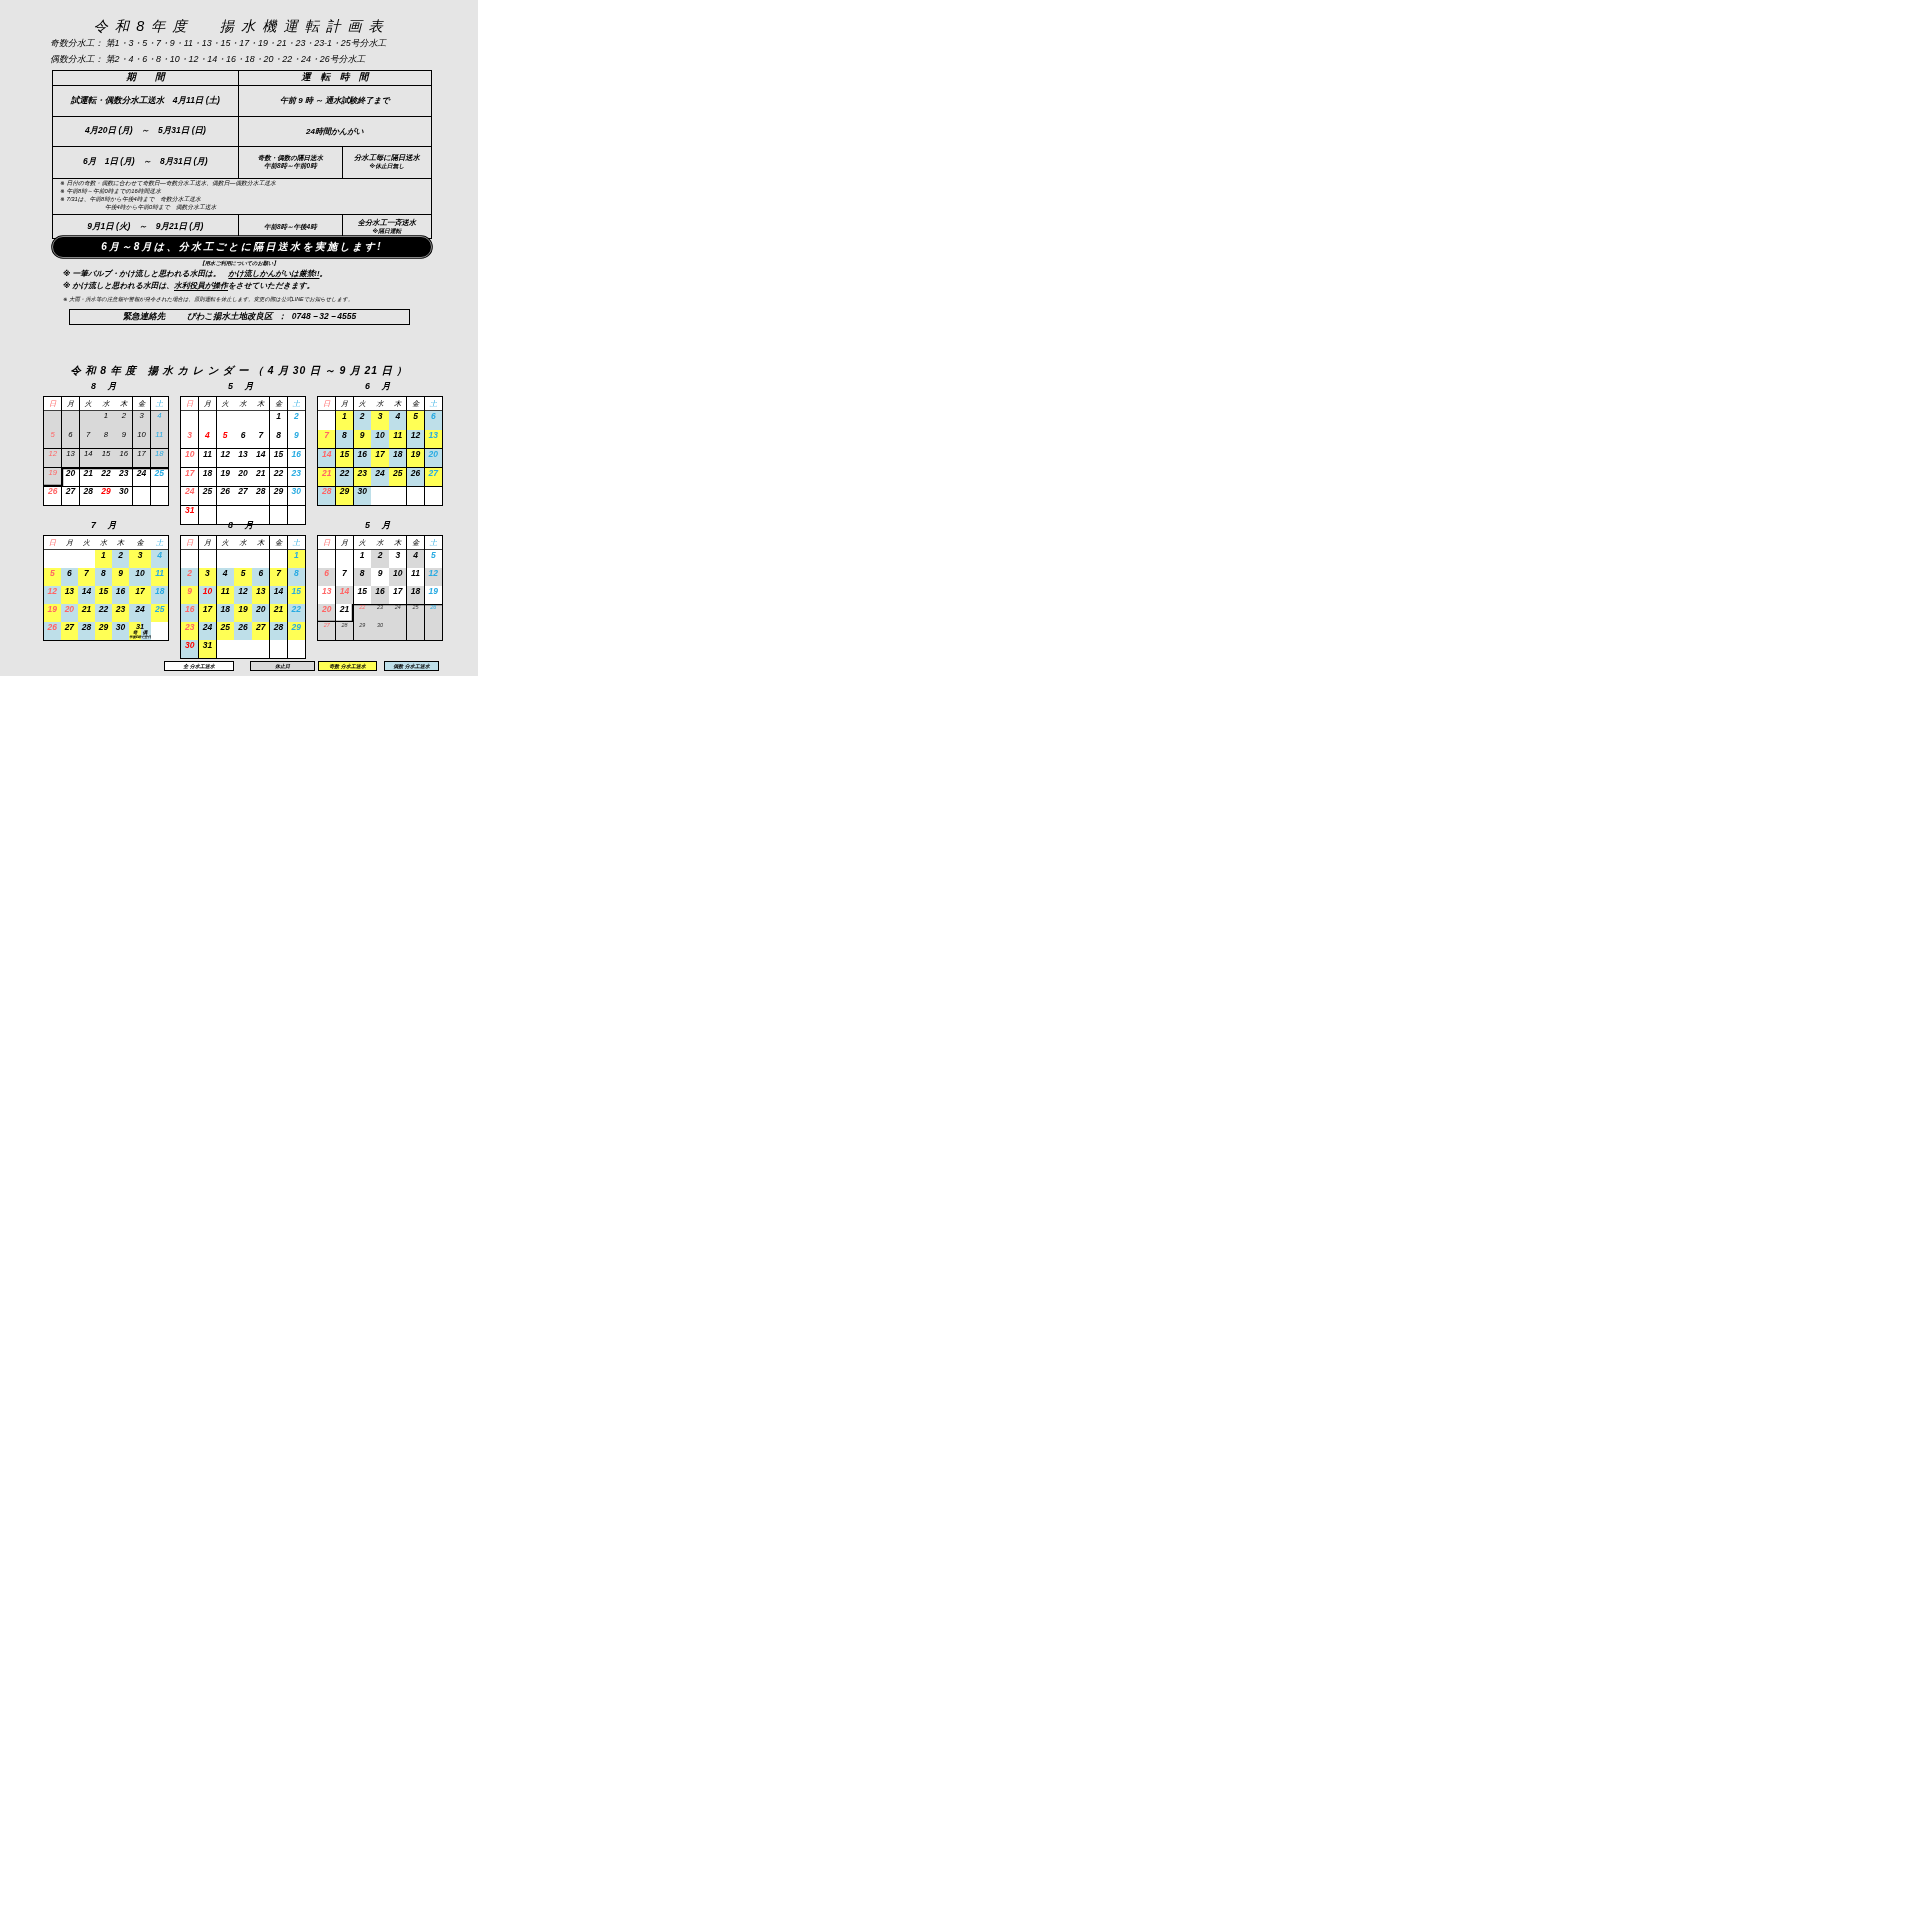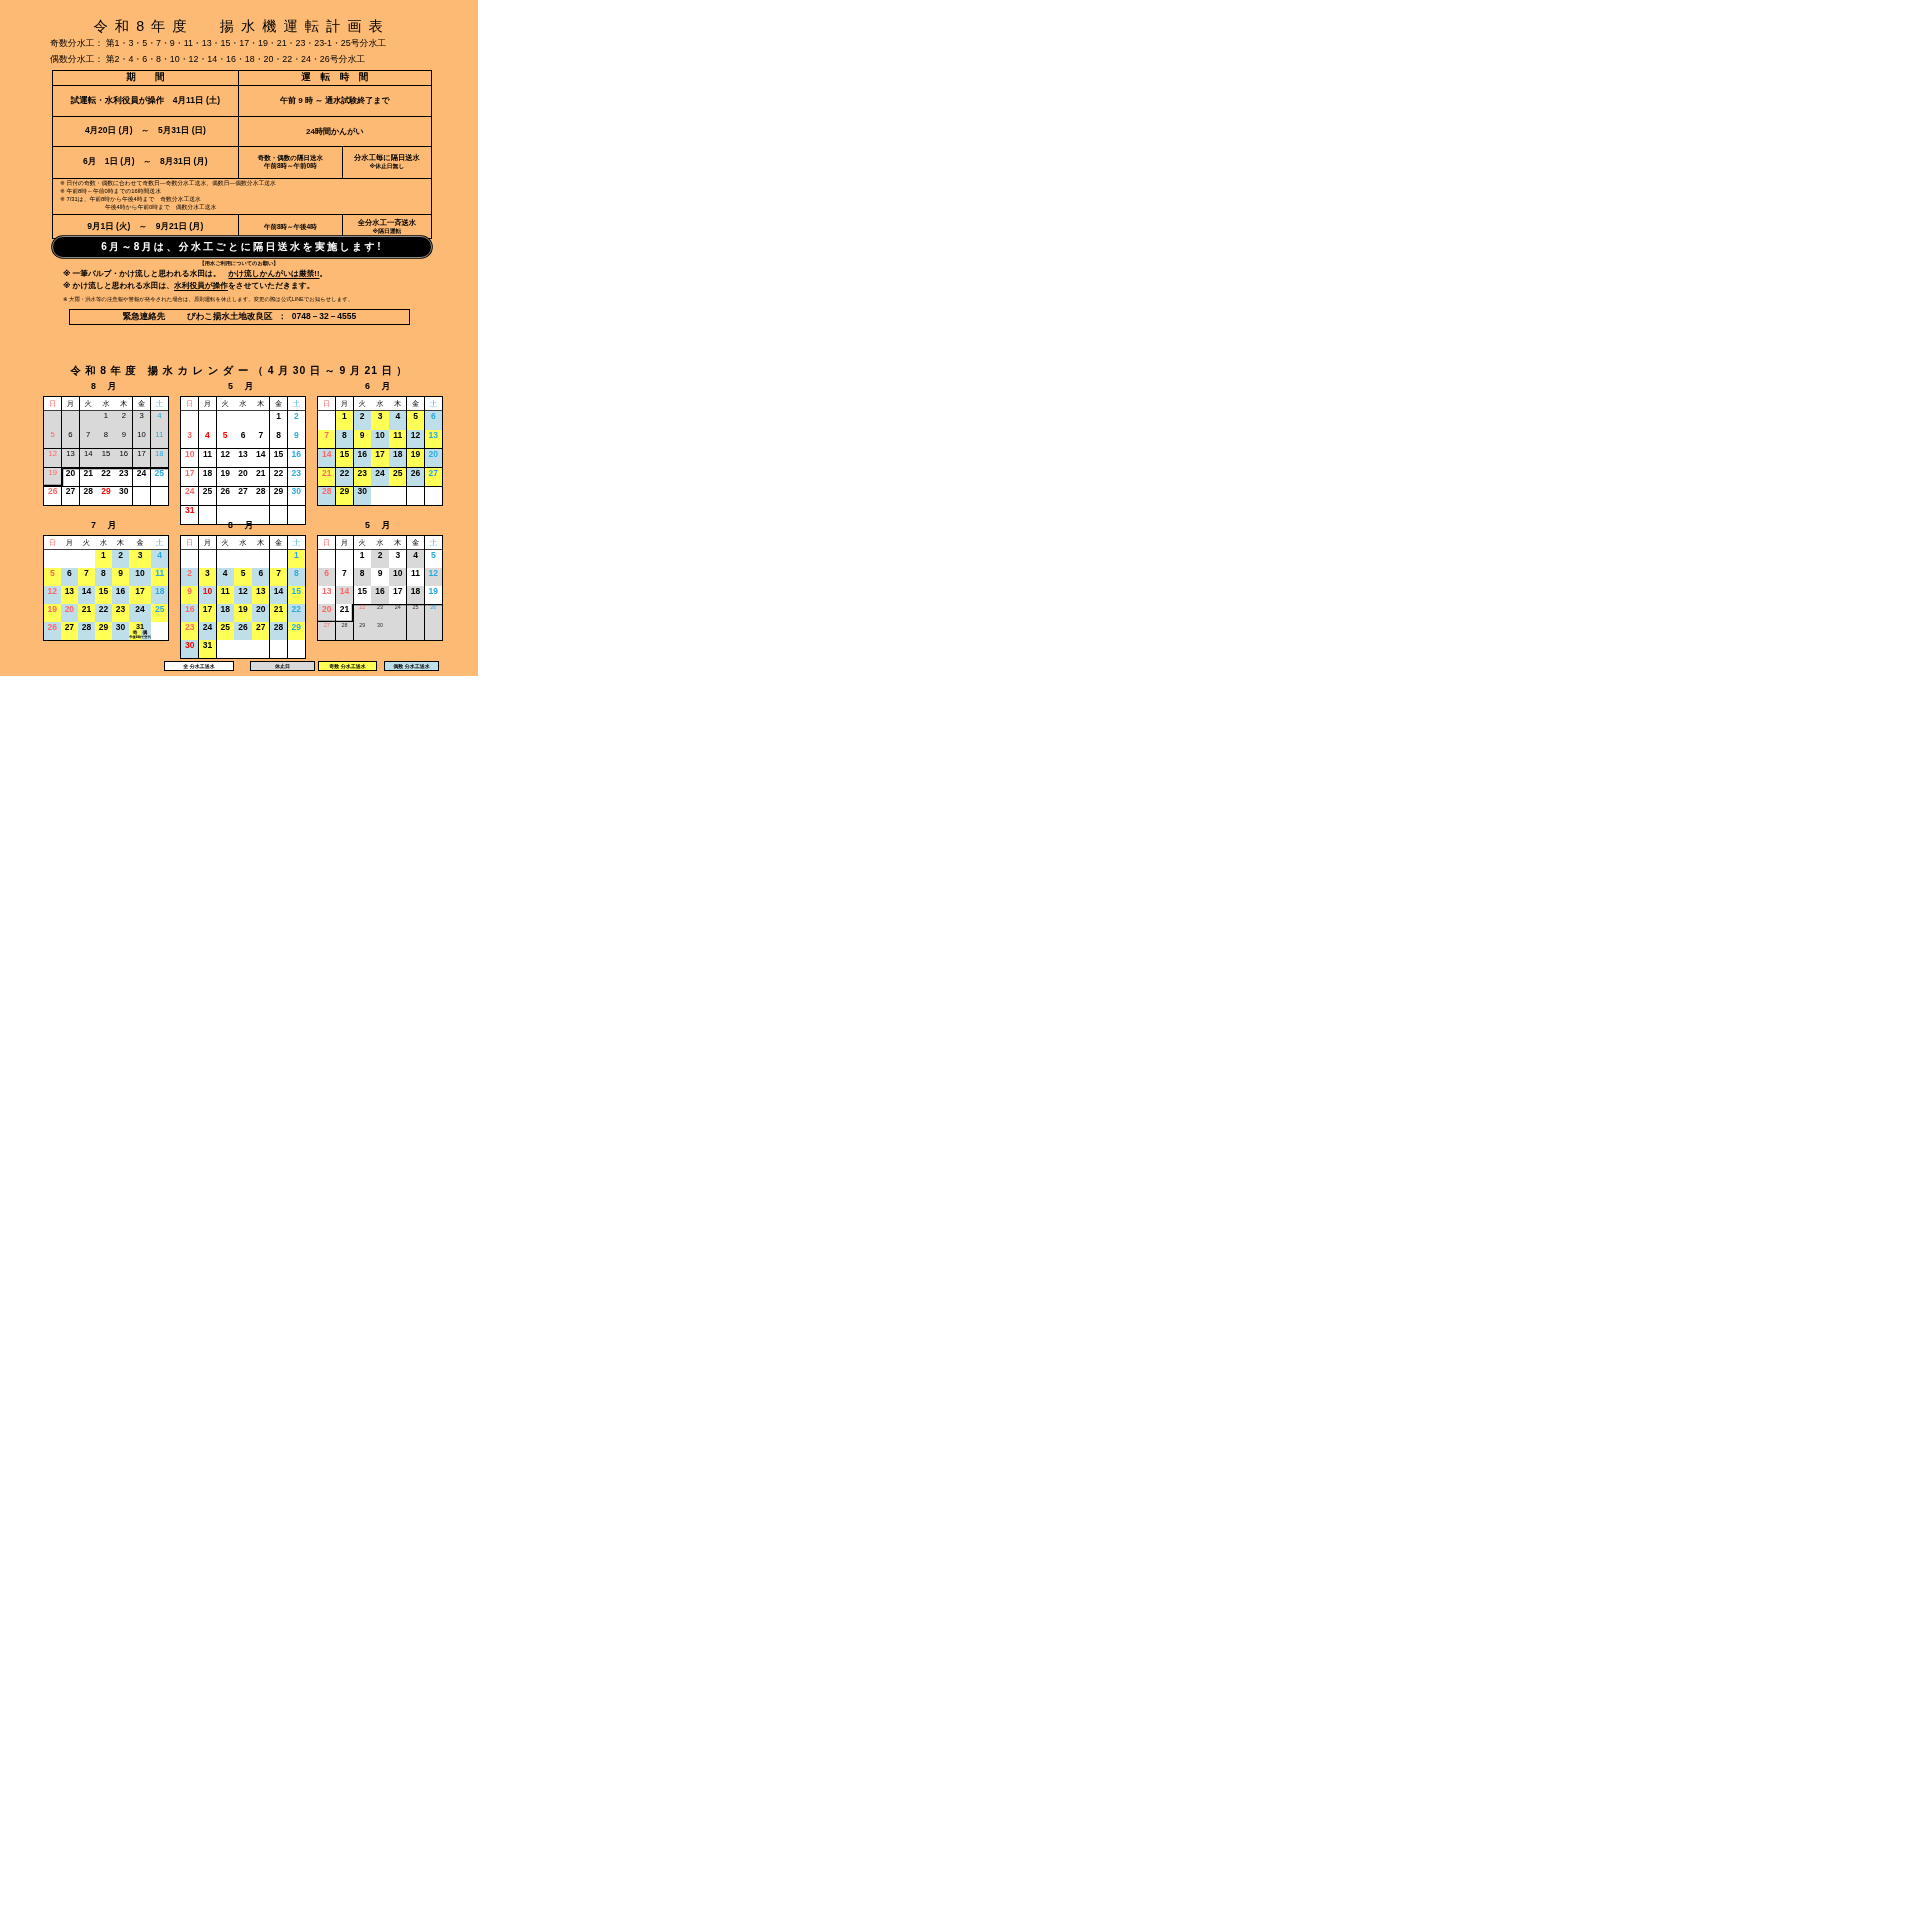--- a/index.html
+++ b/index.html
@@ -1,17 +1,17 @@
 <!DOCTYPE html>
 <html style="font-size:6.2px"><head>
 <meta charset="utf-8">
 <style>
   html,body{margin:0;padding:0;background:#fff;}
   body{font-family:"Liberation Sans","DejaVu Sans",sans-serif;color:#000;}
-  .page{position:relative;width:478px;height:676px;background:#fdba74;overflow:hidden;}
+  .page{position:relative;width:478px;height:676px;background:#e5e5e5;overflow:hidden;font-style:italic;}
 
   
   .title{position:absolute;top:17px;left:0;width:100%;text-align:center;font-size:14.3px;letter-spacing:1.5px;font-weight:500;}
   .sub{position:absolute;left:50px;font-size:8.9px;font-weight:500;white-space:nowrap;}
   .sub1{top:37px;} .sub2{top:53px;}
 
   
   .sched-wrap{position:absolute;left:52px;top:70px;width:380px;}
   table.sched{width:100%;border-collapse:collapse;table-layout:fixed;border:1.2px solid #000;}
   table.sched td{border:0.8px solid #000;text-align:center;vertical-align:middle;padding:0;}
@@ -76,21 +76,21 @@
           <col style="width:49%">
           <col style="width:27.5%">
           <col style="width:23.5%">
         </colgroup>
       <tbody>
           <tr class="r0">
         <td class="c-head">期　　間</td>
         <td class="c-head" colspan="2">運　転　時　間</td>
       </tr>
       <tr class="r1">
-        <td class="c-period">試運転・水利役員が操作　4月11日 (土)</td>
+        <td class="c-period">試運転・偶数分水工送水　4月11日 (土)</td>
         <td class="c-time" colspan="2">午前 9 時 ～ 通水試験終了まで</td>
       </tr>
       <tr class="r2">
         <td class="c-period">4月20日 (月)　～　5月31日 (日)</td>
         <td class="c-time" colspan="2">24時間かんがい</td>
       </tr>
       <tr class="r3">
         <td class="c-period">6月　1日 (月)　～　8月31日 (月)</td>
         <td class="c-sub">
           <div>奇数・偶数の隔日送水</div>

